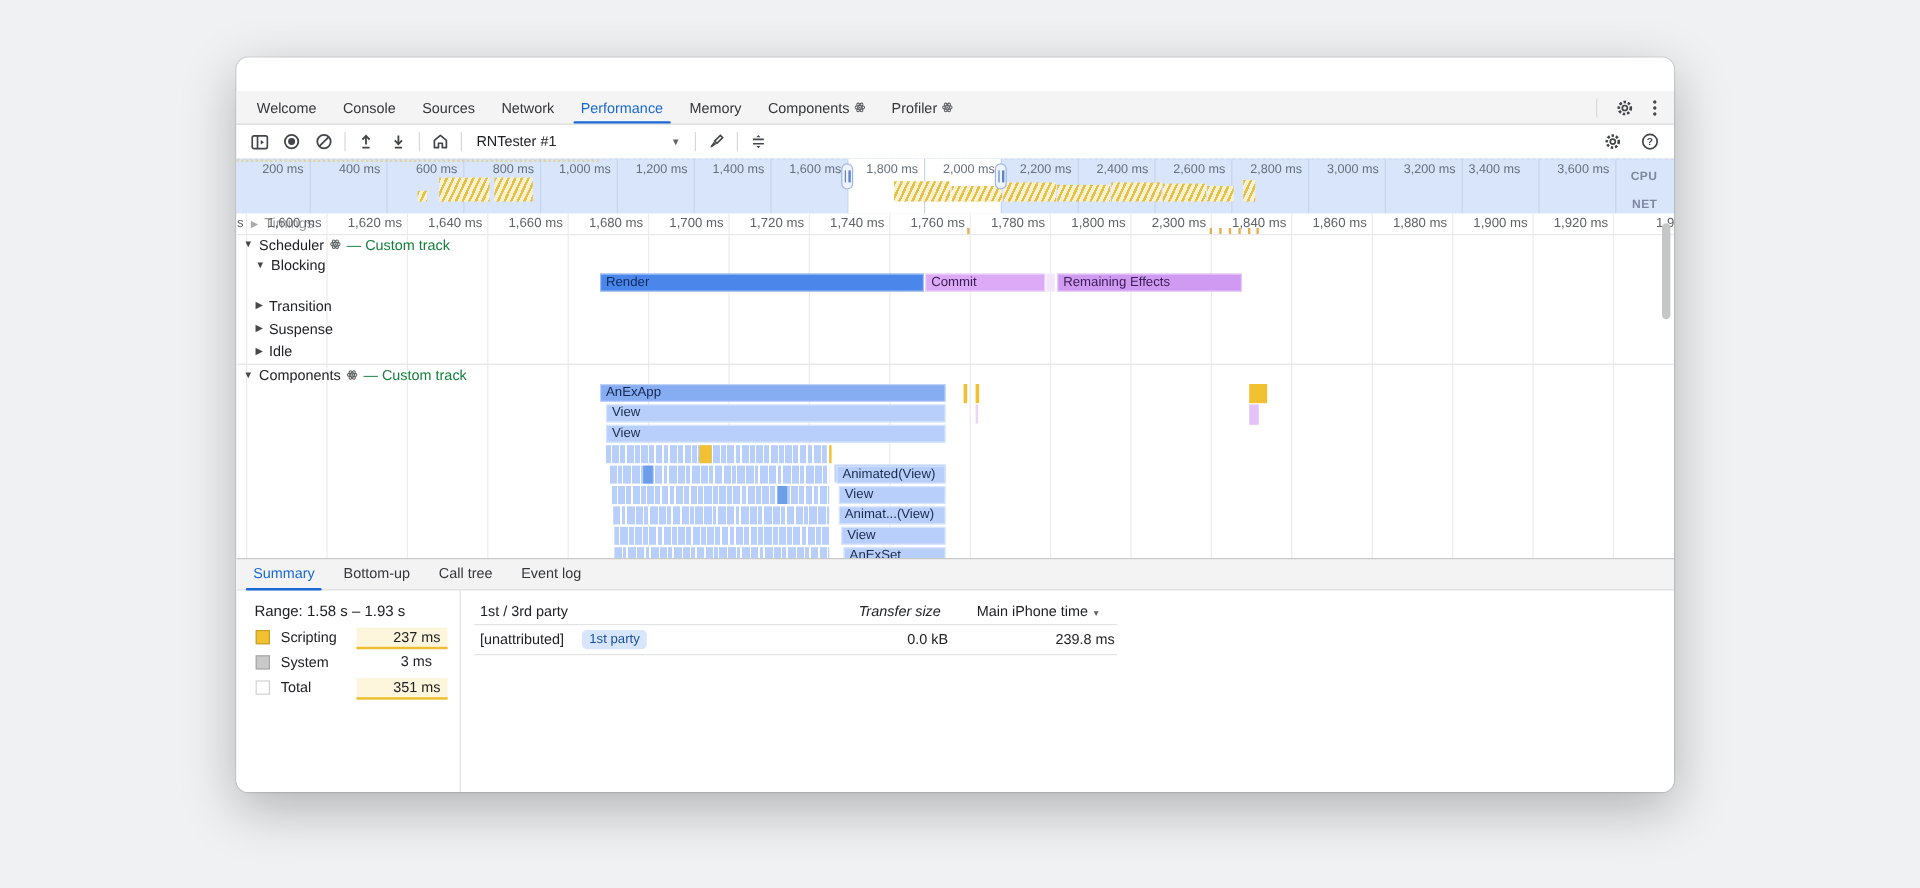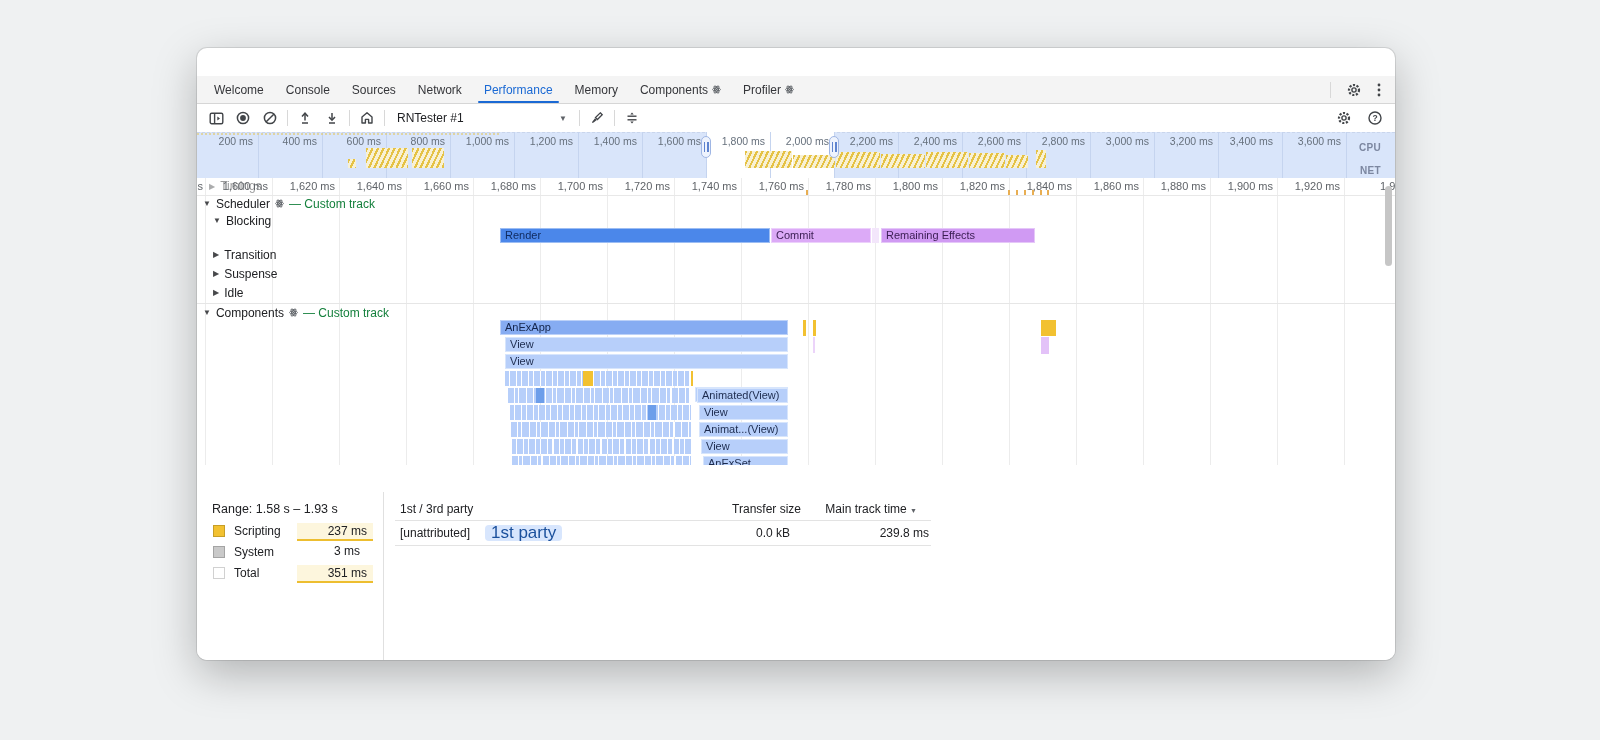--- a/index.html
+++ b/index.html
@@ -51,21 +51,21 @@
   .bottom{position:absolute;top:417px;left:0;right:0;height:195px;background:#fff;border-radius:0 0 10px 10px;overflow:hidden;}
   .btabs{position:absolute;top:0;left:0;right:0;height:27px;background:#f3f3f3;border-top:1px solid #c9c9c9;
          border-bottom:1px solid #dedede;display:flex;padding-left:2px;box-sizing:border-box;}
   .btab{padding:0 12px;font-size:12px;line-height:25px;color:#35363a;position:relative;}
   .btab.active{color:#1a69d4;}
   .btab.active:after{content:"";position:absolute;left:6px;right:6px;bottom:-1px;height:2.5px;background:#1a69d4;border-radius:2px;}
   .swatch{position:absolute;width:12px;height:12px;box-sizing:border-box;border:1px solid rgba(0,0,0,.18);}
   .lbl{position:absolute;font-size:12px;color:#202124;white-space:nowrap;}
   .val{position:absolute;font-size:12px;color:#202124;text-align:right;white-space:nowrap;}
   .val-hi{background:#fdf6dd;border-bottom:2px solid #edbe30;padding:1px 6px;}
-  .pill{position:absolute;font-size:17px;line-height:16px;color:#1b509c;background:#d8e6fd;border-radius:4px;padding:0 6px;text-align:right;}
+  .pill{position:absolute;font-size:11px;line-height:16px;color:#1b509c;background:#d8e6fd;border-radius:4px;padding:0 6px;text-align:right;}
   .hline{position:absolute;height:1px;background:#e3e3e3;}
   .vline{position:absolute;width:1px;background:#e0e0e0;}
   svg{display:block;}
 </style>
 </head>
 <body>
 
 <div class="stage">
   <div class="win">
 
@@ -243,21 +243,21 @@
         <div class="ov-label" style="left: 696px;">2,400 ms</div>
         <div class="ov-line" style="left: 829px;"></div>
         <div class="ov-label" style="left: 760px;">2,600 ms</div>
         <div class="ov-line" style="left: 893px;"></div>
         <div class="ov-label" style="left: 824px;">2,800 ms</div>
         <div class="ov-line" style="left: 957px;"></div>
         <div class="ov-label" style="left: 888px;">3,000 ms</div>
         <div class="ov-line" style="left: 1021px;"></div>
         <div class="ov-label" style="left: 952px;">3,200 ms</div>
         <div class="ov-line" style="left: 1085px;"></div>
-        <div class="ov-label" style="left: 965px; padding-left: 47px;">3,400 ms</div>
+        <div class="ov-label" style="left: 1006px;">3,400 ms</div>
         <div class="ov-line" style="left: 1149px;"></div>
         <div class="ov-label" style="left: 1080px;">3,600 ms</div>
         <div class="hatch" style="left: 151px; width: 8px; top: 27px; height: 9px;"></div>
         <div class="hatch" style="left: 169px; width: 42px; top: 16px; height: 20px;"></div>
         <div class="hatch" style="left: 215px; width: 32px; top: 16px; height: 20px;"></div>
         <div class="hatch" style="left: 548px; width: 47px; top: 19px; height: 17px;"></div>
         <div class="hatch" style="left: 596px; width: 42px; top: 23px; height: 13px;"></div>
         <div class="hatch" style="left: 639px; width: 44px; top: 20px; height: 16px;"></div>
         <div class="hatch" style="left: 684px; width: 44px; top: 22px; height: 14px;"></div>
         <div class="hatch" style="left: 729px; width: 42px; top: 20px; height: 16px;"></div>
@@ -304,21 +304,21 @@
         <div class="ruler-label" style="left: 72px; width: 66px;">1,620 ms</div>
         <div class="ruler-label" style="left: 139px; width: 66px;">1,640 ms</div>
         <div class="ruler-label" style="left: 206px; width: 66px;">1,660 ms</div>
         <div class="ruler-label" style="left: 273px; width: 66px;">1,680 ms</div>
         <div class="ruler-label" style="left: 340px; width: 66px;">1,700 ms</div>
         <div class="ruler-label" style="left: 407px; width: 66px;">1,720 ms</div>
         <div class="ruler-label" style="left: 474px; width: 66px;">1,740 ms</div>
         <div class="ruler-label" style="left: 541px; width: 66px;">1,760 ms</div>
         <div class="ruler-label" style="left: 608px; width: 66px;">1,780 ms</div>
         <div class="ruler-label" style="left: 675px; width: 66px;">1,800 ms</div>
-        <div class="ruler-label" style="left: 742px; width: 66px;">1,820 ms</div>
+        <div class="ruler-label" style="left: 742px; width: 66px;">2,300 ms</div>
         <div class="ruler-label" style="left: 809px; width: 66px;">1,840 ms</div>
         <div class="ruler-label" style="left: 876px; width: 66px;">1,860 ms</div>
         <div class="ruler-label" style="left: 943px; width: 66px;">1,880 ms</div>
         <div class="ruler-label" style="left: 1010px; width: 66px;">1,900 ms</div>
         <div class="ruler-label" style="left: 1077px; width: 66px;">1,920 ms</div>
         <div class="ruler-label" style="left: 1183px; width: 40px; text-align: left;">1,9</div>
         <div class="hline" style="left: 0px; right: 0px; top: 17px; width: auto; background: rgb(232, 232, 232);"></div>
         <div style="left: 609px; top: 12px; width: 2px; height: 5px; background: rgb(232, 174, 82); position: absolute;"></div>
         <div style="left: 811px; top: 12px; width: 2px; height: 5px; background: rgb(232, 174, 82); position: absolute;"></div>
         <div style="left: 819px; top: 12px; width: 2px; height: 5px; background: rgb(232, 174, 82); position: absolute;"></div>
@@ -398,39 +398,45 @@
         <div class="fbar" style="left: 506px; top: 278px; width: 85px; background: rgb(183, 207, 250);">AnExSet</div>
         <div style="left: 606px; top: 142px; width: 3px; height: 16px; background: rgb(242, 193, 49); position: absolute;"></div>
         <div style="left: 616px; top: 142px; width: 3px; height: 16px; background: rgb(242, 193, 49); position: absolute;"></div>
         <div style="left: 616px; top: 159px; width: 2px; height: 16px; background: rgb(236, 212, 250); position: absolute;"></div>
         <div style="left: 844px; top: 142px; width: 15px; height: 16px; background: rgb(242, 193, 49); position: absolute;"></div>
         <div style="left: 844px; top: 159px; width: 8px; height: 17px; background: rgb(227, 194, 248); position: absolute;"></div>
         <div class="scrollbar" style="left: 1188px; top: 8px; height: 80px;"></div>
       </div>
 
     <div class="bottom">
+      <div class="btabs" id="btabs">
+          <div class="btab active">Summary</div>
+          <div class="btab">Bottom-up</div>
+          <div class="btab">Call tree</div>
+          <div class="btab">Event log</div>
+        </div>
       <div class="vline" style="left:186px;top:27px;height:168px;"></div>
 
       <div class="lbl" style="left:15px;top:37px;font-size:12.5px;">Range: 1.58 s – 1.93 s</div>
       <div id="legend" style="position: absolute; left: 0px; top: 0px; width: 177px; height: 130px;">
           <div class="swatch" style="left: 16px; top: 60px; background: rgb(242, 193, 49); position: absolute;"></div>
           <div class="lbl" style="left: 37px; top: 59px;">Scripting</div>
           <div class="val val-hi" style="top: 58px; right: 0px; position: absolute; left: 100px; width: 64px;">237 ms</div>
           <div class="swatch" style="left: 16px; top: 81px; background: rgb(201, 201, 201); position: absolute;"></div>
           <div class="lbl" style="left: 37px; top: 80px;">System</div>
           <div class="val" style="top: 79px; right: 0px; position: absolute; left: 100px; width: 63px; padding-right: 6px;">3 ms</div>
           <div class="swatch" style="left: 16px; top: 102px; background: rgb(255, 255, 255); position: absolute;"></div>
           <div class="lbl" style="left: 37px; top: 101px;">Total</div>
           <div class="val val-hi" style="top: 100px; right: 0px; position: absolute; left: 100px; width: 64px;">351 ms</div>
         </div>
 
       <div class="lbl" style="left:203px;top:37px;font-weight:bold;font-weight:500;">1st / 3rd party</div>
-      <div class="val" style="left:454px;top:37px;width:150px;">Transfer size</div>
+      <div class="val" style="left:437px;top:37px;width:150px;font-style:italic;">Transfer size</div>
       <div class="val" style="left:570px;top:37px;width:150px;">
-        <span>Main track time</span> <span class="caret" style="font-size:7px;">▼</span>
+        <span>Main iPhone time</span> <span class="caret" style="font-size:7px;">▼</span>
       </div>
       <div class="hline" style="left:198px;top:55px;width:536px;"></div>
 
       <div class="lbl" style="left:203px;top:61px;">[unattributed]</div>
       <div class="pill" style="left:288px;top:60px;">1st party</div>
       <div class="val" style="left:443px;top:61px;width:150px;">0.0 kB</div>
       <div class="val" style="left:582px;top:61px;width:150px;">239.8 ms</div>
       <div class="hline" style="left:198px;top:80px;width:536px;"></div>
     </div>
 

